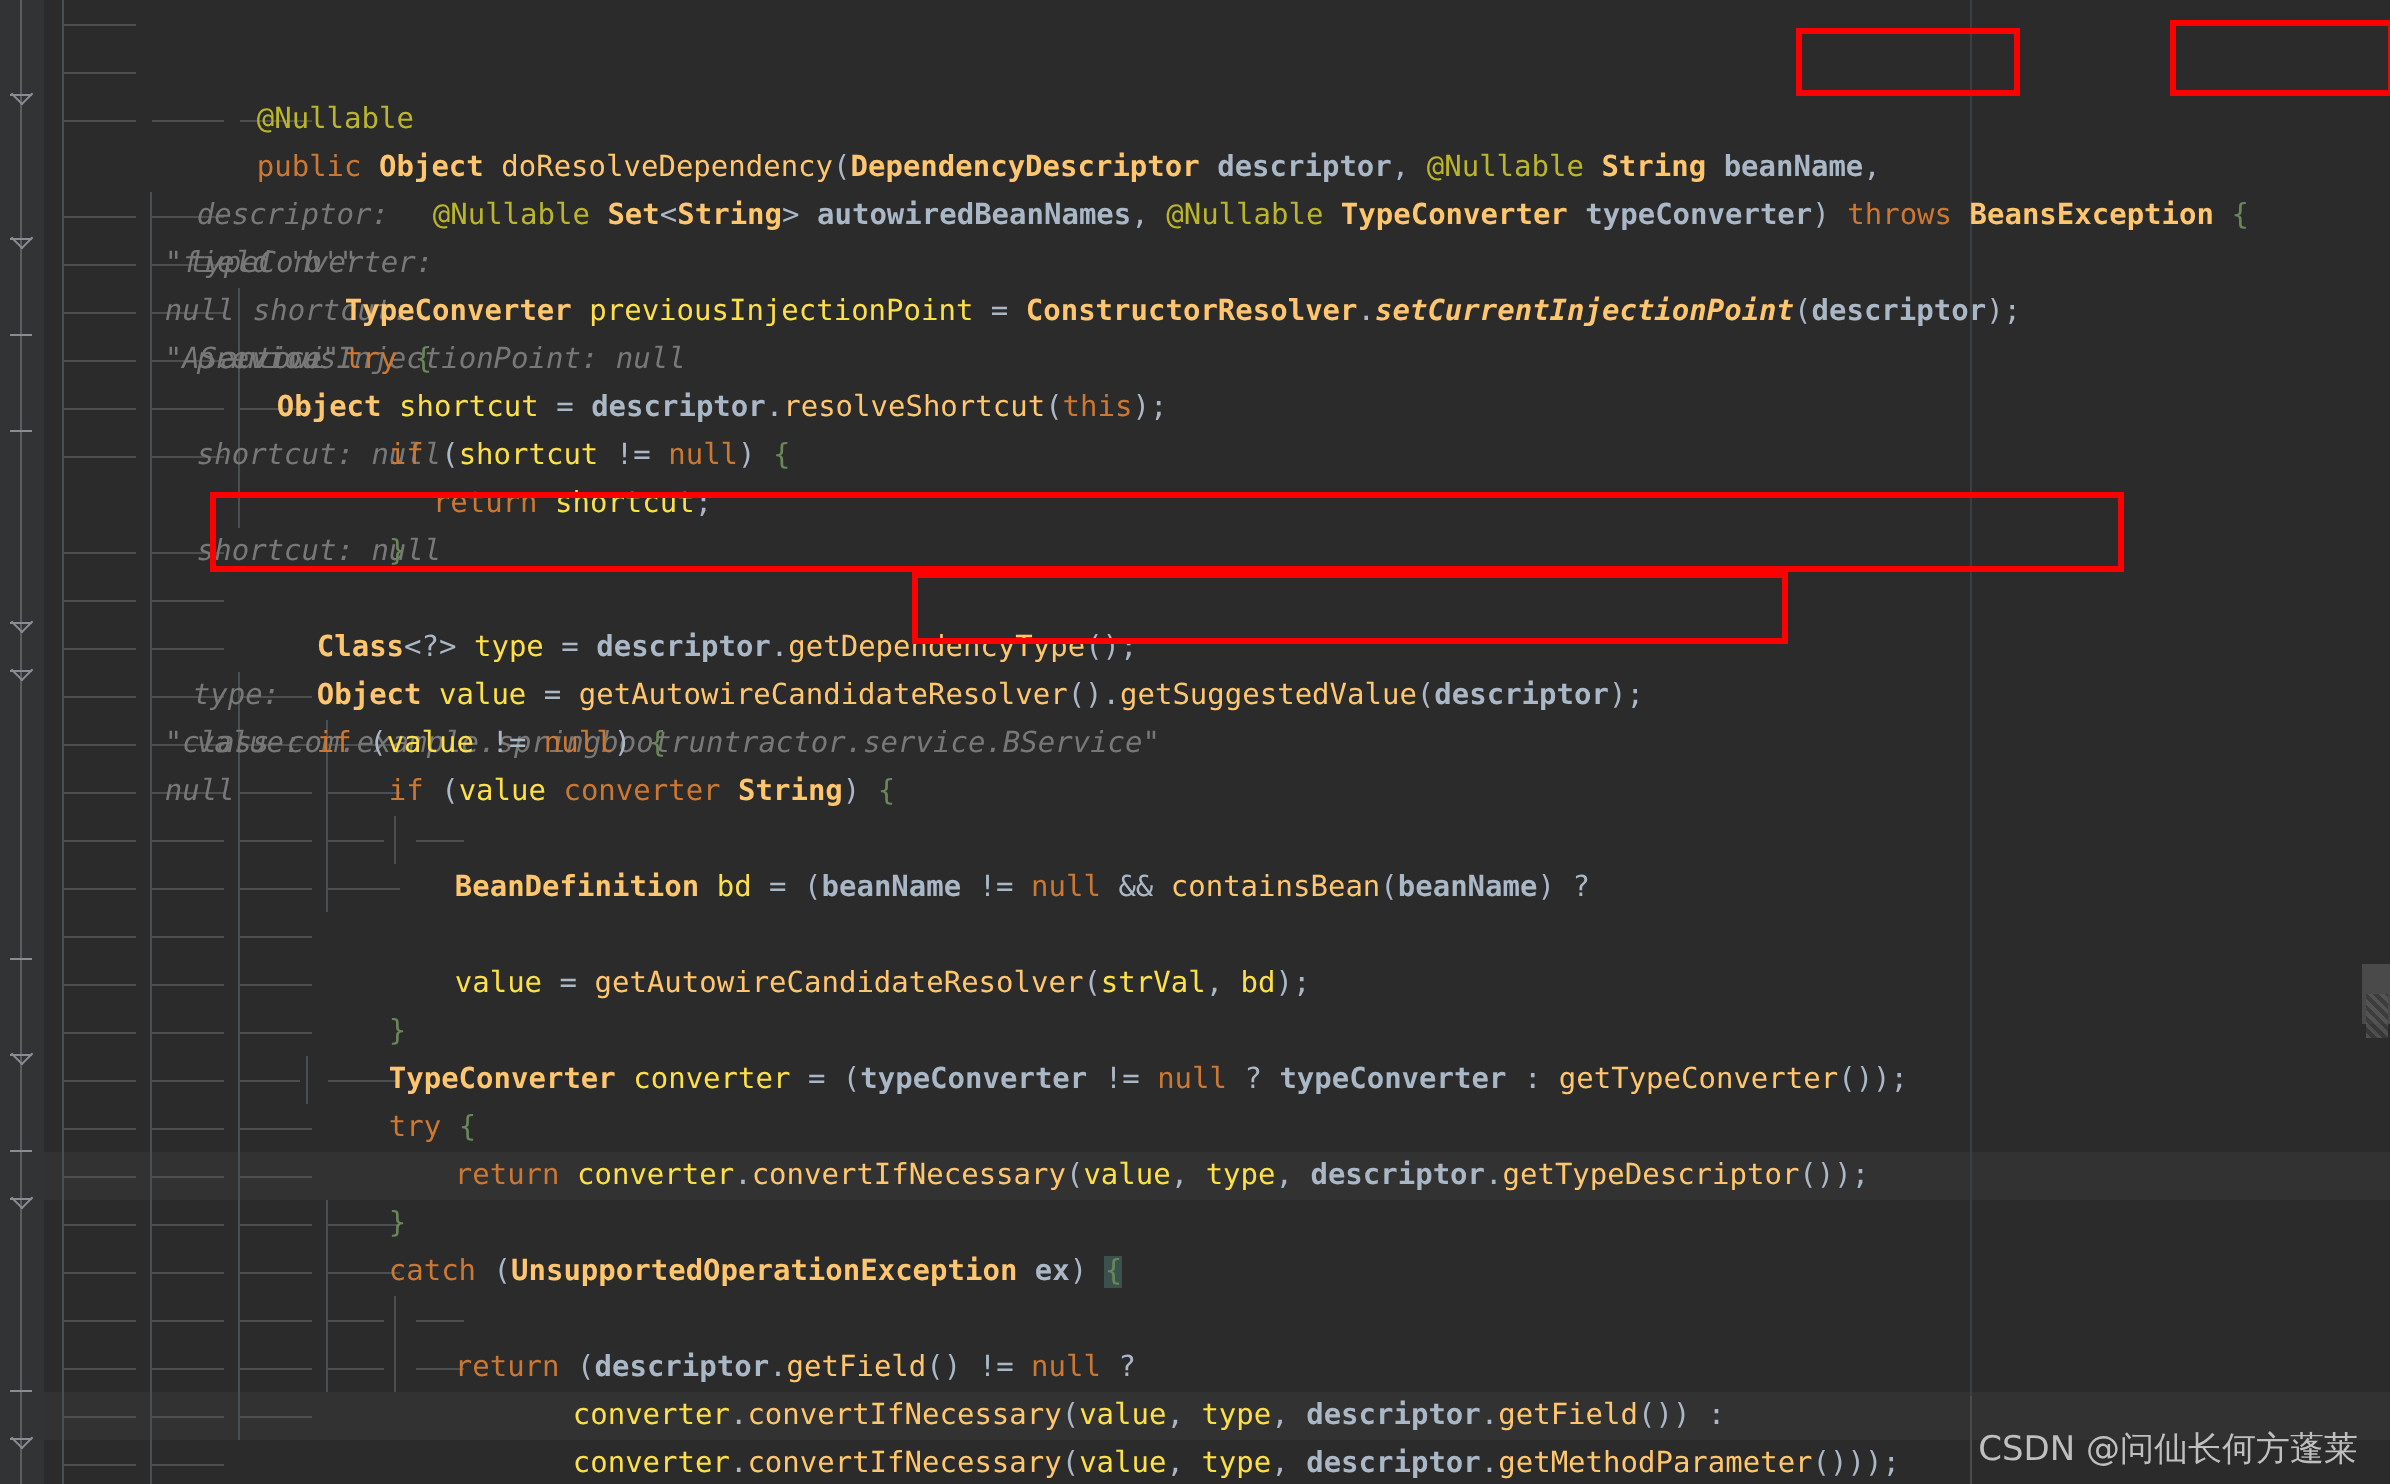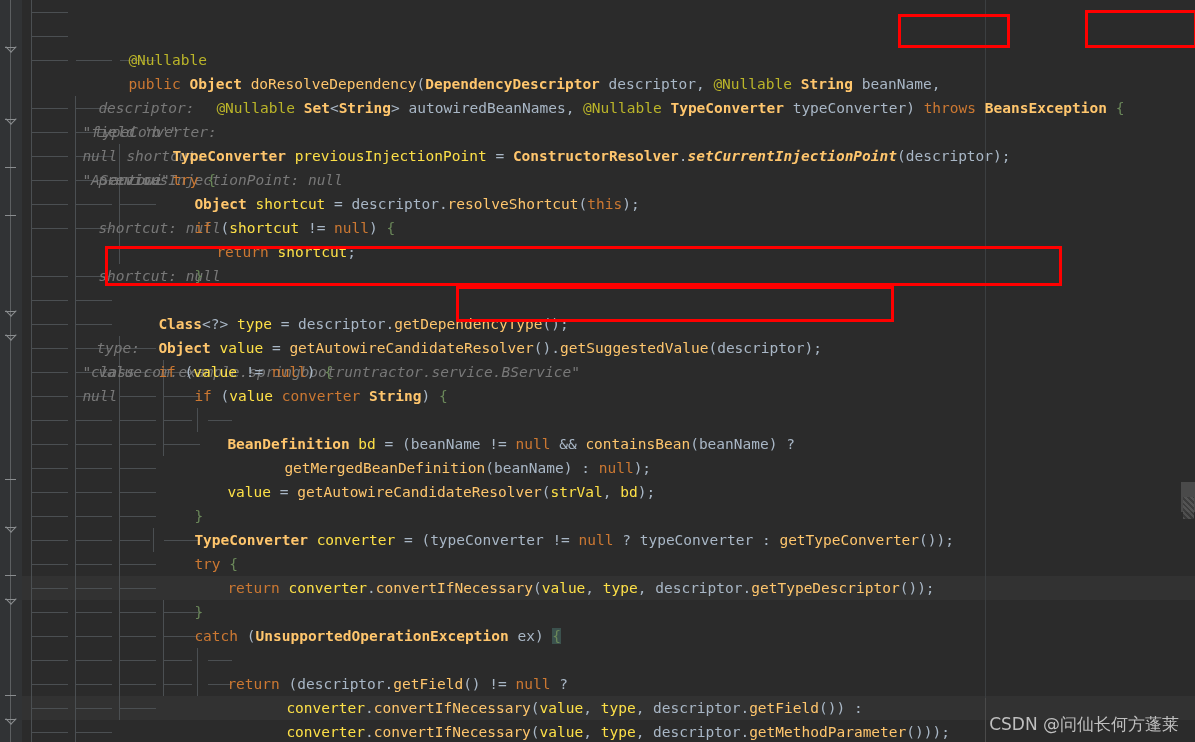--- a/index.html
+++ b/index.html
@@ -91,21 +91,21 @@
     top: 12px; height: 1px;
     background: #4b4f52;
   }
 
   .txt { position: relative; z-index: 2; display: inline-block; }
 
   
   .kw   { color: #cc7832; }
   .typ  { color: #ffc66d; font-weight: bold; }
   .fld  { color: #fde047; }
-  .loc  { color: #a9b7c6; }
+  .loc  { color: #a9b7c6; font-weight: bold; }
   .mth  { color: #ffc66d; }
   .mths { color: #ffc66d; font-weight: bold; font-style: italic; }
   .ann  { color: #bbb529; }
   .pun  { color: #a9b7c6; }
   .grn  { color: #6a8759; }
   .cmt  { color: #629755; font-style: italic; }
   .brace-hl { background: #3b514d; }
 
   
   .hint {
@@ -252,21 +252,21 @@
     </div>
 
     <div class="line">
       <span class="iguides">
         <span class="hg" style="left:10px;width:36px"></span>
         <span class="hg" style="left:54px;width:36px"></span>
         <span class="vg" style="left:9px"></span>
         <span class="vg" style="left:53px"></span>
         <span class="vg" style="left:97px"></span>
       </span>
-      <span class="txt" style="margin-left:120px"><span class="typ">Object</span> <span class="fld">shortcut</span> <span class="pun">=</span> <span class="loc">descriptor</span><span class="pun">.</span><span class="mth">resolveShortcut</span><span class="pun">(</span><span class="kw">this</span><span class="pun">);</span></span>
+      <span class="txt" style="margin-left:64px"><span class="typ">Object</span> <span class="fld">shortcut</span> <span class="pun">=</span> <span class="loc">descriptor</span><span class="pun">.</span><span class="mth">resolveShortcut</span><span class="pun">(</span><span class="kw">this</span><span class="pun">);</span></span>
       <span class="txt hint" style="margin-left:24px">shortcut: null</span>
     </div>
 
     <div class="line">
       <span class="iguides">
         <span class="hg" style="left:10px;width:36px"></span>
         <span class="hg" style="left:54px;width:36px"></span>
         <span class="vg" style="left:9px"></span>
         <span class="vg" style="left:53px"></span>
         <span class="vg" style="left:97px"></span>
@@ -385,21 +385,20 @@
         <span class="hg" style="left:54px;width:36px"></span>
         <span class="hg" style="left:98px;width:36px"></span>
         <span class="hg" style="left:142px;width:28px"></span>
         <span class="hg" style="left:186px;width:24px"></span>
         <span class="vg" style="left:9px"></span>
         <span class="vg" style="left:53px"></span>
         <span class="vg" style="left:97px"></span>
         <span class="vg" style="left:141px"></span>
         <span class="vg" style="left:175px"></span>
       </span>
-      <span class="txt" style="margin-left:210px"><span class="mth">getMergedBeanDefinition</span><span class="pun">(</span><span class="loc">beanName</span><span class="pun">)</span> <span class="pun">:</span> <span class="kw">null</span><span class="pun">);</span></span>
     </div>
 
     <div class="line">
       <span class="iguides">
         <span class="hg" style="left:10px;width:36px"></span>
         <span class="hg" style="left:54px;width:36px"></span>
         <span class="hg" style="left:98px;width:36px"></span>
         <span class="hg" style="left:142px;width:36px"></span>
         <span class="vg" style="left:9px"></span>
         <span class="vg" style="left:53px"></span>

